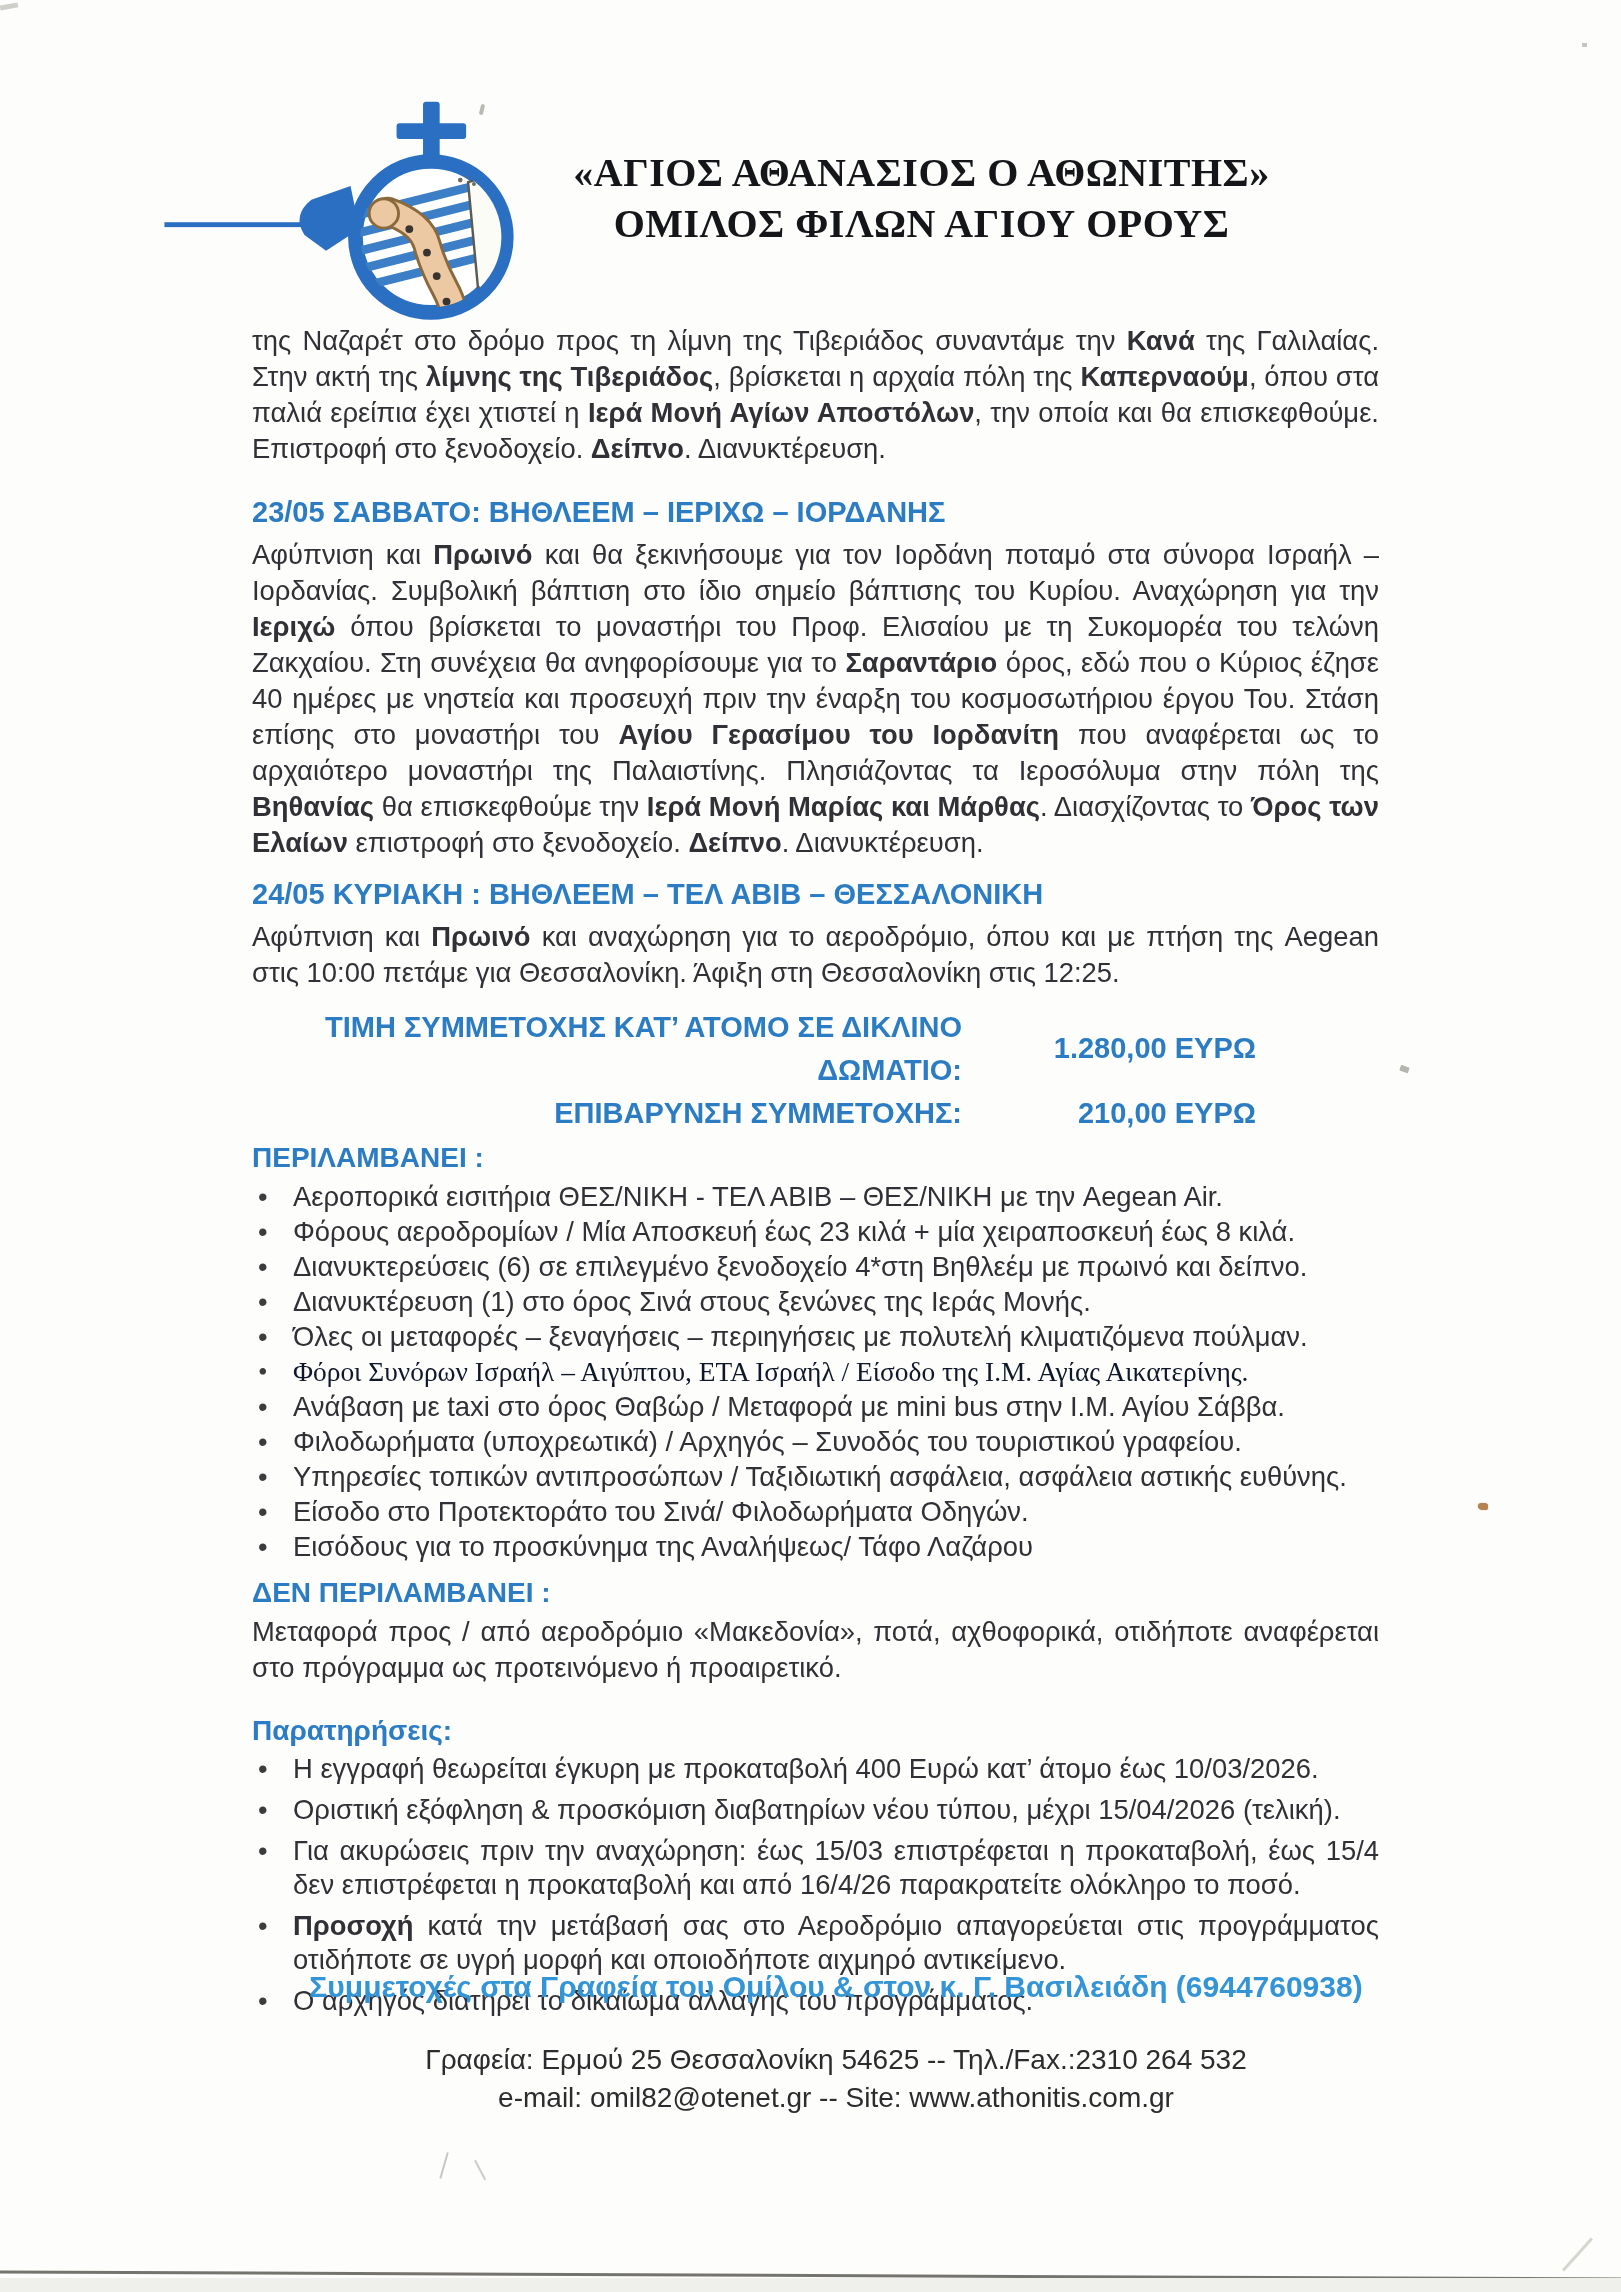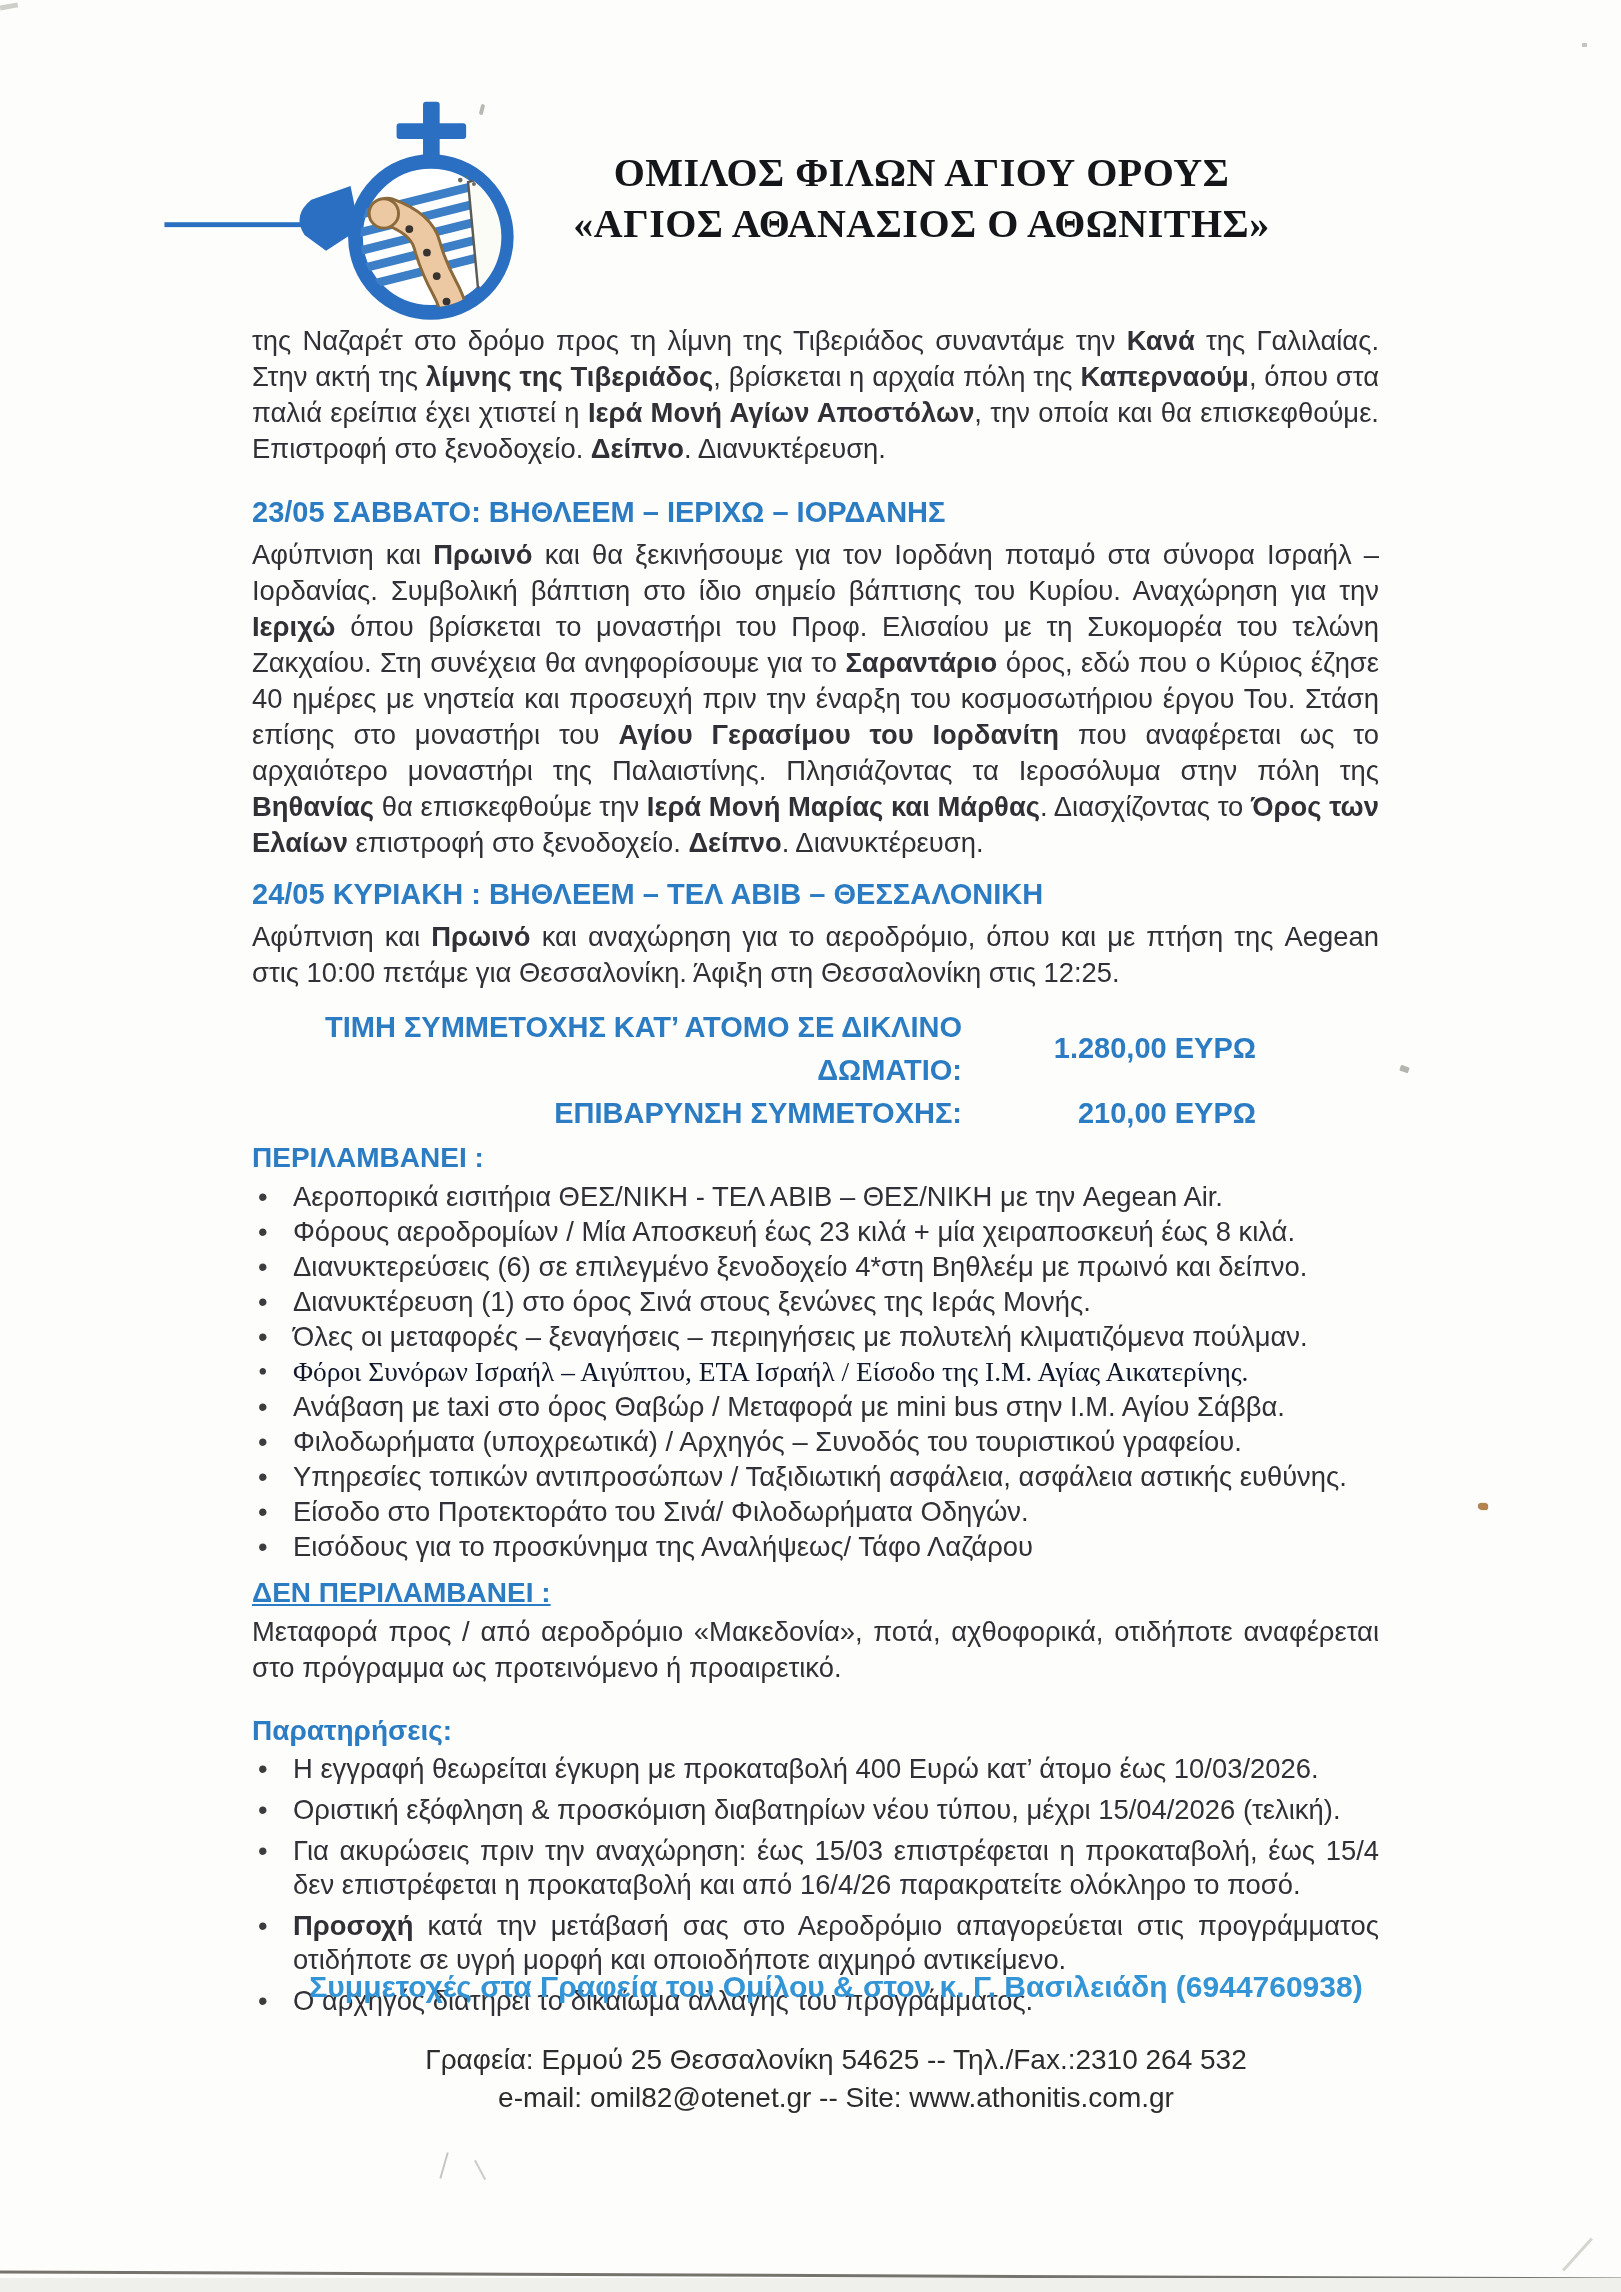--- a/index.html
+++ b/index.html
@@ -45,21 +45,21 @@
   ul.doc-list { list-style:none; margin:3.9px 0 0; padding:0; }
   ul.doc-list li {
     position:relative; padding-left:41px; line-height:34px; margin:0 0 1px;
   }
   ul.doc-list li::before {
     content:"•"; position:absolute; left:5.9px; top:0; color:#3c3c3e;
   }
   li.muted { color:#0f172a;font-family:Liberation Serif, serif; }
   li.muted::before { color:#4a4a4c; }
 
-  .excludes-h { margin-top:10.8px;text-decoration:underline; }
+  .excludes-h { margin-top:10.8px; }
   .excludes-p { margin-top:2.9px; }
   .notes-h { margin-top:26.5px; color:#2b7cc3; }
   ul.notes-list li { margin-bottom:6.9px; }
 
   
   .footer { position:absolute; left:252px; top:1970px; width:1127px;
             padding-left:41px; box-sizing:border-box; text-align:center; }
   .footer-reg { font-size:30px; font-weight:700; color:#3394d6; }
   .footer-address { margin-top:40px; font-size:28px; color:#2c2c2e; }
   .footer-email { margin-top:5.9px; font-size:28px; color:#2c2c2e; }
@@ -139,22 +139,22 @@
             <circle cx="296" cy="170" r="4"></circle>
           <circle cx="306" cy="194" r="4"></circle>
             <circle cx="316" cy="220" r="4"></circle>
           <circle cx="322" cy="244" r="4"></circle>
         </g>
       </g>
     </svg>
   </div>
 
   <div class="org-title">
+    <div>«ΑΓΙΟΣ ΑΘΑΝΑΣΙΟΣ Ο ΑΘΩΝΙΤΗΣ»</div>
     <div>ΟΜΙΛΟΣ ΦΙΛΩΝ ΑΓΙΟΥ ΟΡΟΥΣ</div>
-    <div>«ΑΓΙΟΣ ΑΘΑΝΑΣΙΟΣ Ο ΑΘΩΝΙΤΗΣ»</div>
   </div>
 
   <div class="content">
 
     <p class="intro"><span>της Ναζαρέτ στο δρόμο προς τη λίμνη της Τιβεριάδος συναντάμε την </span><span class="b">Κανά</span><span> της Γαλιλαίας. Στην ακτή της </span><span class="b">λίμνης της Τιβεριάδος</span><span>, βρίσκεται η αρχαία πόλη της </span><span class="b">Καπερναούμ</span><span>, όπου στα παλιά ερείπια έχει χτιστεί η </span><span class="b">Ιερά Μονή Αγίων Αποστόλων</span><span>, την οποία και θα επισκεφθούμε. Επιστροφή στο ξενοδοχείο. </span><span class="b">Δείπνο</span><span>. Διανυκτέρευση.</span></p>
 
     <div class="day-heading">23/05 ΣΑΒΒΑΤΟ: ΒΗΘΛΕΕΜ – ΙΕΡΙΧΩ – ΙΟΡΔΑΝΗΣ</div>
     <p class="day-para"><span>Αφύπνιση και </span><span class="b">Πρωινό</span><span> και θα ξεκινήσουμε για τον Ιορδάνη ποταμό στα σύνορα Ισραήλ – Ιορδανίας. Συμβολική βάπτιση στο ίδιο σημείο βάπτισης του Κυρίου. Αναχώρηση για την </span><span class="b">Ιεριχώ</span><span> όπου βρίσκεται το μοναστήρι του Προφ. Ελισαίου με τη Συκομορέα του τελώνη Ζακχαίου. Στη συνέχεια θα ανηφορίσουμε για το </span><span class="b">Σαραντάριο</span><span> όρος, εδώ που ο Κύριος έζησε 40 ημέρες με νηστεία και προσευχή πριν την έναρξη του κοσμοσωτήριου έργου Του. Στάση επίσης στο μοναστήρι του </span><span class="b">Αγίου Γερασίμου του Ιορδανίτη</span><span> που αναφέρεται ως το αρχαιότερο μοναστήρι της Παλαιστίνης. Πλησιάζοντας τα Ιεροσόλυμα στην πόλη της </span><span class="b">Βηθανίας</span><span> θα επισκεφθούμε την </span><span class="b">Ιερά Μονή Μαρίας και Μάρθας</span><span>. Διασχίζοντας το </span><span class="b">Όρος των Ελαίων</span><span> επιστροφή στο ξενοδοχείο. </span><span class="b">Δείπνο</span><span>. Διανυκτέρευση.</span></p>
 
     <div class="day-heading">24/05 ΚΥΡΙΑΚΗ : ΒΗΘΛΕΕΜ – ΤΕΛ ΑΒΙΒ – ΘΕΣΣΑΛΟΝΙΚΗ</div>

